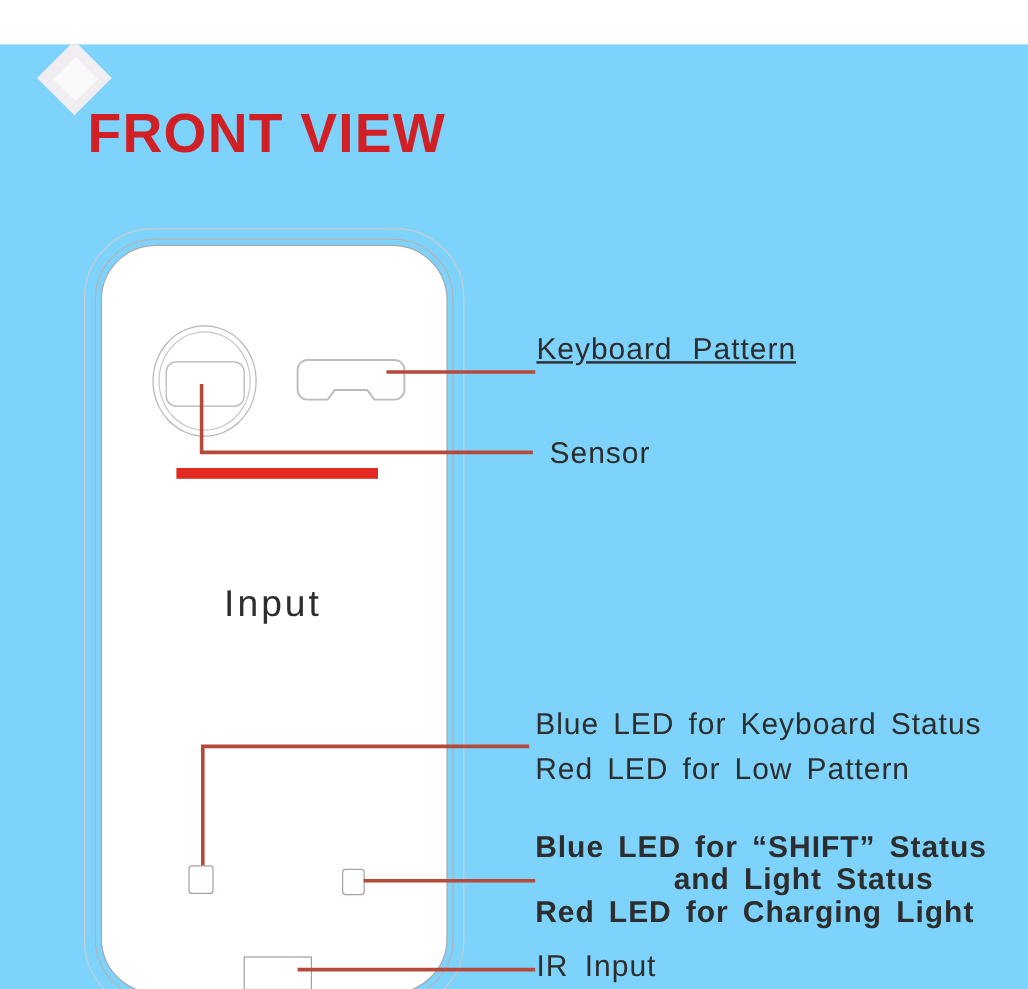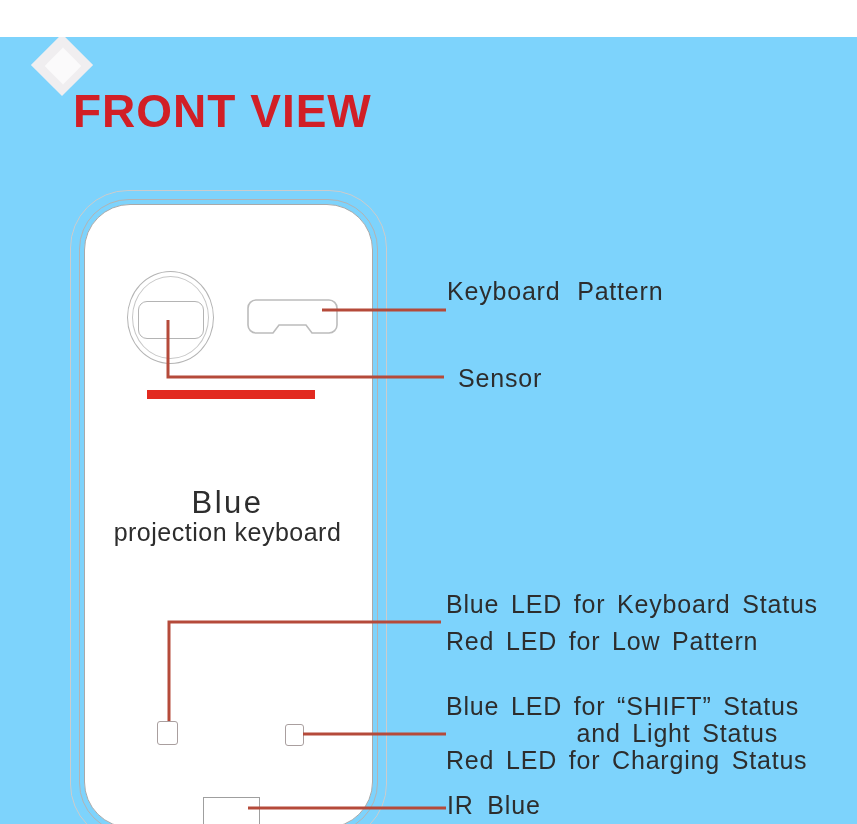--- a/index.html
+++ b/index.html
@@ -60,24 +60,24 @@
 
   
   .dev-name{position:absolute;left:70px;top:449px;width:315px;text-align:center;
     color:var(--text-dark,#2d2d2d);}
   .dev-name .l1{font-size:31px;letter-spacing:2.5px;line-height:33px;}
   .dev-name .l2{font-size:25px;letter-spacing:0.5px;line-height:26px;}
 
   
   .lbl{position:absolute;color:var(--text-dark,#2d2d2d);font-size:25px;
     letter-spacing:0.8px;word-spacing:6px;white-space:nowrap;}
-  .lbl-projector{left:447px;top:236px;line-height:36px;word-spacing:9px;}
+  .lbl-projector{left:447px;top:236px;line-height:36px;word-spacing:9px;text-decoration:underline;}
   .lbl-sensor{left:458px;top:326px;line-height:30px;}
   .lbl-led-top{left:446px;top:549px;line-height:37px;word-spacing:4px;}
-  .lbl-led-bottom{left:446px;top:656px;line-height:27px;word-spacing:4px;}
+  .lbl-led-bottom{left:446px;top:656px;line-height:27px;word-spacing:4px;font-weight:bold;}
   .lbl-led-bottom .indent{display:block;width:332px;text-align:right;}
   .lbl-ir{left:447px;top:753px;line-height:30px;}
   .lbl span{display:block;}
 </style>
 </head>
 <body>
 
 <div class="canvas">
 
   <div class="wm wm-a"></div>
@@ -104,40 +104,39 @@
          L312,296 L306,288 L279,288 L273,296 L256,296 A8,8 0 0 1 248,288
          L248,271 A8,8 0 0 1 256,263 Z"></path>
     <polyline class="callout" points="322,273 446,273"></polyline>
     <polyline class="callout" points="168,283 168,340 444,340"></polyline>
     <polyline class="callout" points="169,684 169,585 441,585"></polyline>
     <polyline class="callout" points="303,697 446,697"></polyline>
     <polyline class="callout" points="248,771 446,771"></polyline>
   </svg>
 
   <div class="dev-name">
-    <div class="l1">Blue</div>
-    <div class="l2">projection keyboard</div>
+    <div class="l1">Input</div>
   </div>
 
   <div class="lbl lbl-projector">
     <span>Keyboard Pattern</span>
   </div>
 
   <div class="lbl lbl-sensor">
     <span>Sensor</span>
   </div>
 
   <div class="lbl lbl-led-top">
     <span>Blue LED for Keyboard Status</span>
     <span>Red LED for Low Pattern</span>
   </div>
 
   <div class="lbl lbl-led-bottom">
     <span>Blue LED for “SHIFT” Status</span>
     <span class="indent">and Light Status</span>
-    <span>Red LED for Charging Status</span>
+    <span>Red LED for Charging Light</span>
   </div>
 
   <div class="lbl lbl-ir">
-    <span>IR Blue</span>
+    <span>IR Input</span>
   </div>
 
 </div>
 
 </body></html>

